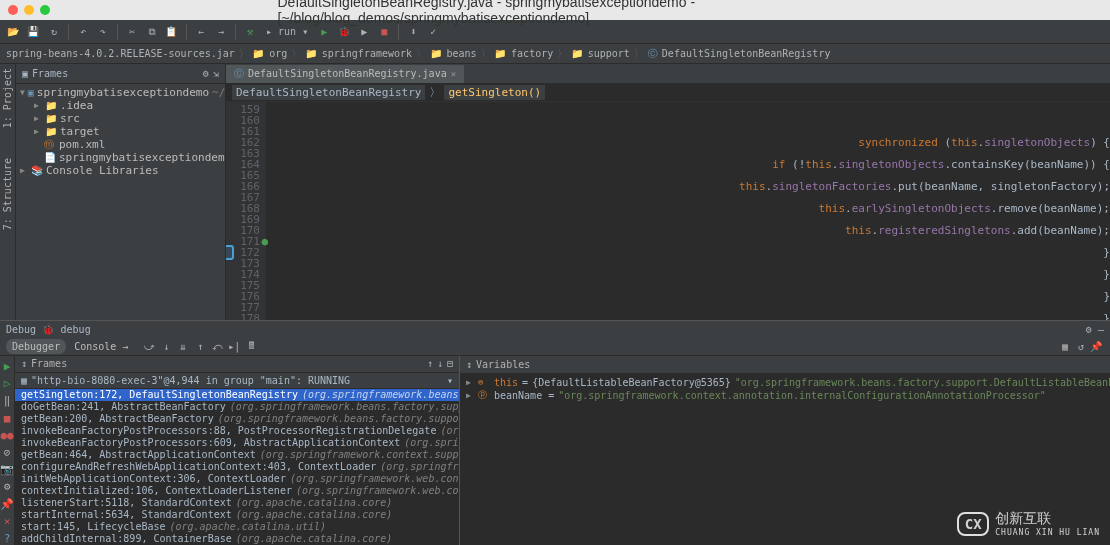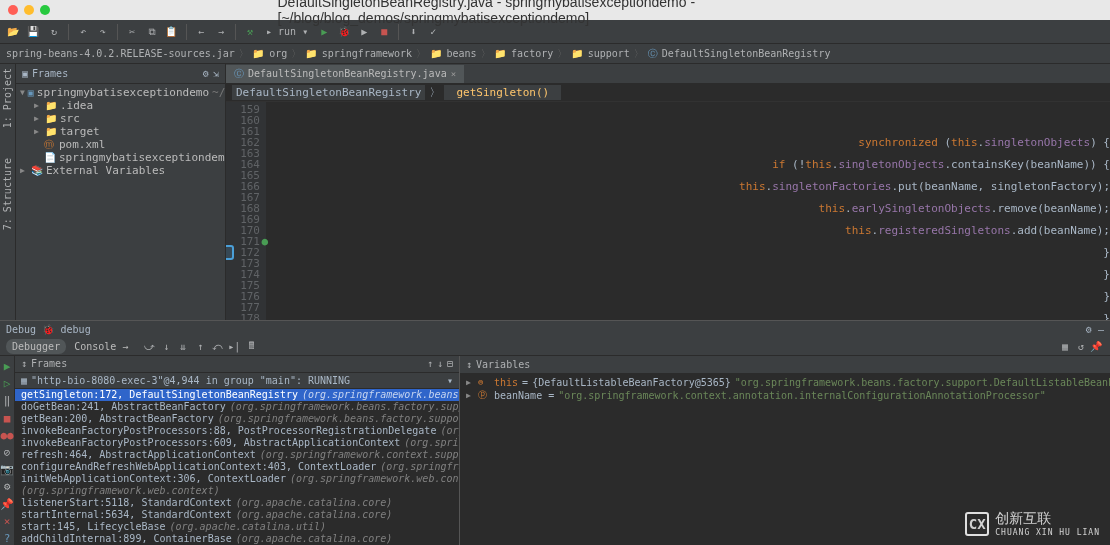--- a/index.html
+++ b/index.html
@@ -29,21 +29,21 @@
 .tree-ico { width:12px; font-size:10px; }
 .tree-lbl { color:#bbb; }
 .dim { color:#777; }
 .folder-ico{color:#87939a;} .blue-ico{color:#6897bb;} .xml-ico{color:#c57633;} .lib-ico{color:#c57633;}
 .editor { flex:1; display:flex; flex-direction:column; background:#2b2b2b; min-width:0; }
 .ed-tabs { height:20px; background:#3c3f41; display:flex; align-items:center; border-bottom:1px solid #2b2b2b; }
 .ed-tab { padding:2px 8px; background:#515658; color:#bbb; font-size:10px; display:flex; align-items:center; gap:4px; cursor:pointer; }
 .ed-tab .x{color:#999;font-size:9px;}
 .bc { height:18px; background:#2b2b2b; display:flex; align-items:center; padding:0 6px; gap:4px; font-size:11px; border-bottom:1px solid #323232; }
 .bc-cls { background:#3c3f41; padding:1px 4px; color:#a9b7c6; }
-.bc-mth { background:#3c3f41; padding:1px 12px; color:#ffc66d; }
+.bc-mth { background:#3c3f41; padding:1px 4px; color:#ffc66d; }
 .code { display:flex; flex:1; overflow:hidden; font-size:11px; line-height:11px; }
 .gutter { width:40px; text-align:right; color:#606366; padding:2px 6px 2px 2px; background:#313335; }
 .gl { height:11px; position:relative; }
 .bp-hl { position:absolute; left:-18px; top:-2px; width:24px; height:15px; border:2px solid #4a9fd8; border-radius:3px; background:rgba(74,159,216,.2); }
 .code-body { flex:1; padding:2px 0; white-space:pre; overflow:hidden;text-align:right; }
 .cl { height:11px; }
 .kw{color:#cc7832;} .fld{color:#9876aa;}
 .debug-bar { height:18px; background:#3c3f41; border-top:1px solid #555; display:flex; align-items:center; padding:0 6px; gap:6px; font-size:10px; }
 .debug-tabs { height:18px; background:#3c3f41; display:flex; align-items:center; padding:0 6px; gap:2px; border-bottom:1px solid #2b2b2b; }
 .dt-tab { padding:2px 6px; font-size:10px; color:#bbb; cursor:pointer;border-radius:7px; }
@@ -64,21 +64,21 @@
 .frame-pkg { color:#808080; font-style:italic; }
 .frame-row.sel .frame-pkg { color:#c5d4f0; }
 .vars-panel { flex:1; display:flex; flex-direction:column; }
 .vars { padding:2px 6px; font-size:10px; line-height:13px; }
 .var-row { display:flex; align-items:center; gap:4px; white-space:nowrap; cursor:pointer; }
 .vr-arr{width:8px;color:#888;font-size:8px;}
 .vr-ico{width:12px;font-size:9px;}
 .vr-this{color:#cc7832;}
 .vr-val{color:#6a8759;}
 .watermark { position:absolute; bottom:8px; right:10px; font-family:sans-serif; font-size:14px; color:#eee; display:flex; align-items:center; gap:6px; opacity:.85; }
-.wm-logo { width:24px; height:24px; border:2px solid #fff; border-radius:3px; display:flex; align-items:center; justify-content:center; font-weight:bold; }
+.wm-logo { width:32px; height:24px; border:2px solid #fff; border-radius:8px; display:flex; align-items:center; justify-content:center; font-weight:bold; }
 .wm-sub { font-size:8px; letter-spacing:1px; display:block; }
 </style>
 </head>
 <body>
 
 <div class="titlebar">
   <div class="win-btns">
     <div class="win-btn win-close"></div>
     <div class="win-btn win-min"></div>
     <div class="win-btn win-max"></div>
@@ -173,21 +173,21 @@
           <span class="tree-ico xml-ico">ⓜ</span>
           <span class="tree-lbl">pom.xml</span>
         </div>
       <div class="tree-row" style="padding-left:24px">
           <span class="tree-ico">📄</span>
           <span class="tree-lbl">springmybatisexceptiondemo.iml</span>
         </div>
       <div class="tree-row">
           <span class="tree-arrow">▶</span>
           <span class="tree-ico lib-ico">📚</span>
-          <span class="tree-lbl">External Variables</span>
+          <span class="tree-lbl">Console Libraries</span>
         </div>
     </div>
   </div>
 
   <div class="editor">
     <div class="ed-tabs">
       <div class="ed-tab">
           <span style="color:#6897bb">Ⓒ</span>
           <span>DefaultSingletonBeanRegistry.java</span>
           <span class="x">×</span>
@@ -322,32 +322,33 @@
         </div>
         <div class="frame-row">
           <span>invokeBeanFactoryPostProcessors:88, PostProcessorRegistrationDelegate</span> 
           <span class="frame-pkg">(org.springframework.context.support)</span>
         </div>
         <div class="frame-row">
           <span>invokeBeanFactoryPostProcessors:609, AbstractApplicationContext</span> 
           <span class="frame-pkg">(org.springframework.context.support)</span>
         </div>
         <div class="frame-row">
-          <span>refresh:464, AbstractApplicationContext</span> 
+          <span>getBean:464, AbstractApplicationContext</span> 
           <span class="frame-pkg">(org.springframework.context.support)</span>
         </div>
         <div class="frame-row">
           <span>configureAndRefreshWebApplicationContext:403, ContextLoader</span> 
           <span class="frame-pkg">(org.springframework.web.context)</span>
         </div>
         <div class="frame-row">
           <span>initWebApplicationContext:306, ContextLoader</span> 
           <span class="frame-pkg">(org.springframework.web.context)</span>
         </div>
         <div class="frame-row">
+          <span>contextInitialized:106, ContextLoaderListener</span> 
           <span class="frame-pkg">(org.springframework.web.context)</span>
         </div>
         <div class="frame-row">
           <span>listenerStart:5118, StandardContext</span> 
           <span class="frame-pkg">(org.apache.catalina.core)</span>
         </div>
         <div class="frame-row">
           <span>startInternal:5634, StandardContext</span> 
           <span class="frame-pkg">(org.apache.catalina.core)</span>
         </div>

